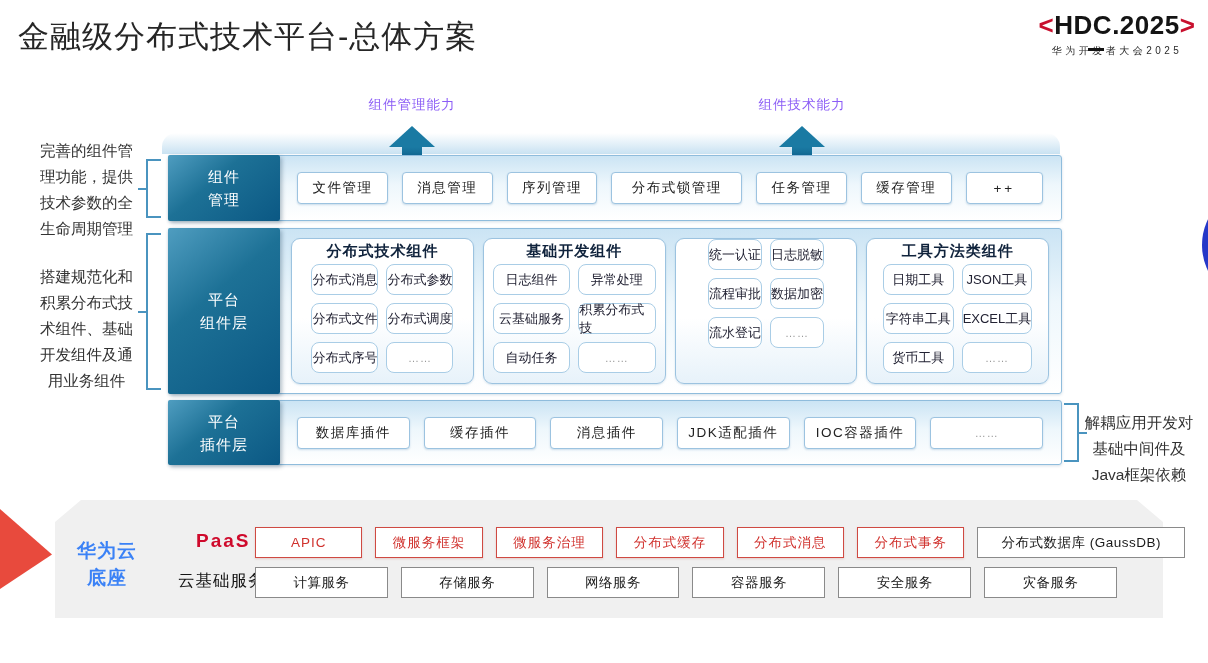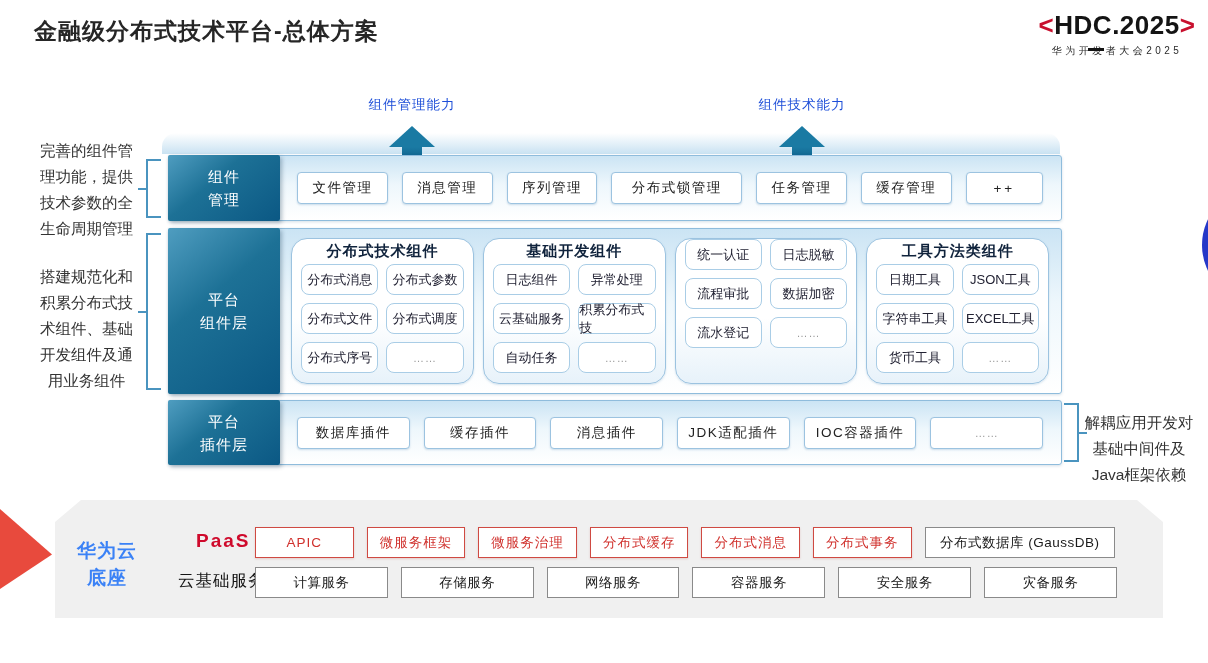--- a/index.html
+++ b/index.html
@@ -1,34 +1,34 @@
 <!DOCTYPE html>
 <html><head>
 <meta charset="utf-8">
 <style>
   html,body{margin:0;padding:0;}
   body{
     width:1208px;height:663px;position:relative;overflow:hidden;background:#ffffff;
     font-family:"Liberation Sans","DejaVu Sans",sans-serif;color:#222;
   }
-  .title{position:absolute;left:18px;top:16px;font-size:23px;font-weight:bold;color:#262626;letter-spacing:1px;margin-left:16px;}
+  .title{position:absolute;left:18px;top:16px;font-size:31px;font-weight:normal;color:#262626;letter-spacing:1px;}
   
   .logo{position:absolute;right:6px;top:10px;text-align:center;width:170px;}
   .logo-main{font-size:26px;font-weight:bold;color:#141414;letter-spacing:0.5px;}
   .logo-bracket{color:#c8102e;font-weight:bold;}
   .logo-sub{font-size:10px;color:#2b2b2b;letter-spacing:3.5px;margin-top:3px;white-space:nowrap;}
   .logo-c-underline{position:absolute;left:56px;top:38px;width:16px;height:3px;background:#141414;}
   
   .note{position:absolute;font-size:15.5px;line-height:26px;color:#333;text-align:center;white-space:pre-line;}
   .note-left1{left:14px;top:138px;width:145px;}
   .note-left2{left:14px;top:264px;width:145px;}
   .note-right{left:1072px;top:410px;width:134px;line-height:26px;}
   
   .cap-arrow{position:absolute;width:140px;text-align:center;}
-  .cap-label{font-size:13.5px;color:#1d4ed8;letter-spacing:1px;margin-bottom:12px;}
+  .cap-label{font-size:13.5px;color:#8b5cf6;letter-spacing:1px;margin-bottom:12px;}
   .arrow-head{width:0;height:0;border-left:23px solid transparent;border-right:23px solid transparent;
     border-bottom:21px solid #1a7aa3;margin:0 auto;}
   .arrow-stem{width:20px;height:15px;background:linear-gradient(180deg,#1a7aa3,#0c5a85);margin:0 auto;}
   .top-glow{position:absolute;left:162px;top:133px;width:898px;height:21px;
     background:linear-gradient(180deg,rgba(255,255,255,0),#c9e2f2);border-radius:14px 14px 0 0;}
   
   .layer-row{position:absolute;left:168px;width:892px;border:1px solid #8fbcdc;border-radius:3px;
     background:linear-gradient(180deg,#cbe4f4 0%,#eef7fc 45%,#ffffff 100%);
     box-shadow:0 1px 3px rgba(20,80,120,.18);display:flex;}
   .row1{top:155px;height:64px;}
@@ -38,22 +38,22 @@
     text-align:center;font-size:15px;line-height:23px;white-space:pre-line;letter-spacing:1px;
     background:linear-gradient(140deg,#4f9dc0 0%,#1d7196 40%,#0b5884 100%);
     box-shadow:2px 2px 4px rgba(0,40,70,.3);}
   .items-strip{flex:1;display:flex;align-items:center;gap:14px;padding:0 18px;}
   .chip{height:30px;border:1px solid #9cc3e0;border-radius:4px;background:#fff;flex:1;
     display:flex;align-items:center;justify-content:center;font-size:13.5px;color:#222;
     letter-spacing:1.5px;box-shadow:0 1px 2px rgba(100,150,190,.3);}
   .chip.wide{flex:1.45;}
   .chip.narrow{flex:0.85;letter-spacing:3px;}
   .groups{flex:1;display:flex;gap:9px;padding:9px 12px;}
-  .group{flex:1;border:1px solid #9cc3e0;border-radius:16px;display:flex;flex-direction:column;
-    background:linear-gradient(180deg,#ffffff 55%,#e7f2fa 100%);box-shadow:0 1px 2px rgba(100,150,190,.25);}
+  .group{flex:1;border:1px solid #9cc3e0;border-radius:9px;display:flex;flex-direction:column;
+    background:linear-gradient(180deg,#ffffff 55%,#e7f2fa 100%);box-shadow:0 1px 2px rgba(100,150,190,.25);align-items:center;}
   .group-title{height:37px;display:flex;align-items:center;justify-content:center;font-weight:bold;
     font-size:15px;color:#10233c;letter-spacing:1px;}
   .group-grid{display:grid;grid-template-columns:1fr 1fr;gap:8px;padding:0 9px 10px;}
   .gchip{height:29px;border:1px solid #a9cde6;border-radius:8px;background:#fff;
     display:flex;align-items:center;justify-content:center;font-size:13px;color:#223;}
   .dim{color:#999;letter-spacing:1px;font-size:11px;}
   
   .bracket{position:absolute;width:13px;}
   .bracket-l{border:2px solid #4a94bf;border-right:none;}
   .bracket-l::after{content:"";position:absolute;left:-10px;top:50%;width:9px;height:2px;margin-top:-1px;background:#4a94bf;}
@@ -62,21 +62,21 @@
   .bk1{left:146px;top:159px;height:55px;}
   .bk2{left:146px;top:233px;height:153px;}
   .bk3{left:1064px;top:403px;height:55px;}
   
   .platform{position:absolute;left:55px;top:500px;width:1108px;height:118px;background:#f0f0f0;
     clip-path:polygon(26px 0,calc(100% - 26px) 0,100% 22px,100% 100%,0 100%,0 22px);}
   .hw-label{position:absolute;left:70px;top:537px;width:74px;font-size:19px;font-weight:bold;color:#3b82f6;
     text-align:center;line-height:27px;white-space:pre-line;letter-spacing:1px;}
   .paas-label{position:absolute;left:196px;top:530px;font-size:19px;font-weight:bold;color:#cf0a2c;letter-spacing:2px;}
   .cloud-label{position:absolute;left:178px;top:570px;font-size:16.5px;color:#141414;letter-spacing:1px;}
-  .paas-row{position:absolute;left:255px;top:527px;width:860px;height:31px;display:flex;gap:13px;}
+  .paas-row{position:absolute;left:255px;top:527px;width:930px;height:31px;display:flex;gap:13px;}
   .cloud-row{position:absolute;left:255px;top:567px;width:862px;height:31px;display:flex;gap:13px;}
   .rchip{flex:1;border:1px solid #cf4a42;background:#fff;color:#d0312d;font-size:13.5px;
     display:flex;align-items:center;justify-content:center;letter-spacing:1px;box-shadow:0 1px 2px rgba(180,60,50,.2);}
   .kchip{flex:1;border:1px solid #8a8a8a;background:#fff;color:#1a1a1a;font-size:13.5px;
     display:flex;align-items:center;justify-content:center;letter-spacing:0.5px;}
   .kchip.gauss{flex:1.95;}
   
   .red-arrow{position:absolute;left:0;top:509px;width:52px;height:80px;background:#e84a3d;
     clip-path:polygon(0 0,100% 57%,0 100%);}
   .blue-dot{position:absolute;left:1202px;top:187px;width:116px;height:116px;border-radius:50%;background:#2538c8;}

